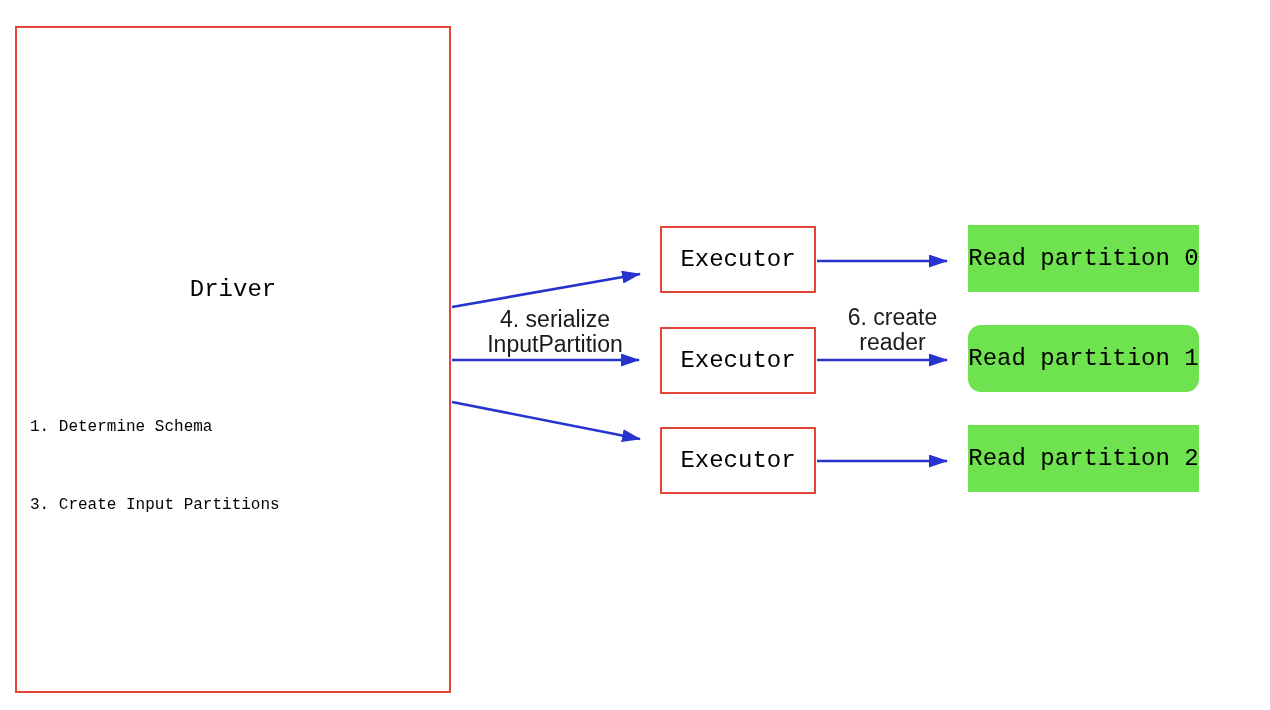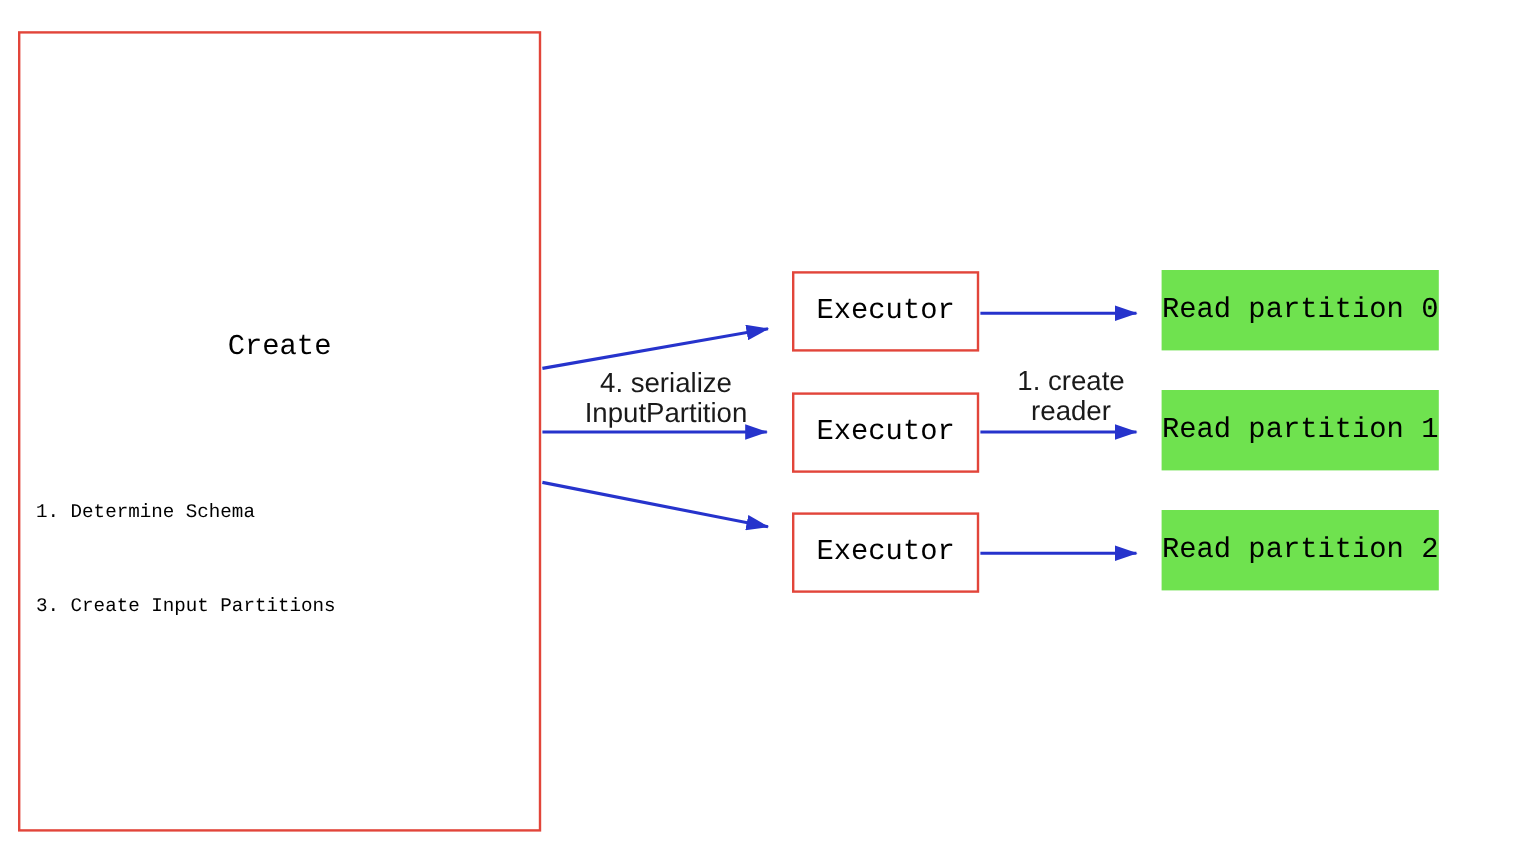--- a/index.html
+++ b/index.html
@@ -62,21 +62,21 @@
     left: 968px;
     width: 231px; height: 67px;
     background: var(--green);
     display: flex;
     align-items: center;
     justify-content: center;
     font-size: 24px;
     white-space: pre;
   }
   #partition-0 { top: 225px; }
-  #partition-1 { top: 325px; }
+  #partition-1 { top: 325px; border-radius: 13px; }
   #partition-2 { top: 425px; }
   .edge-label {
     position: absolute;
     font-family: Liberation Sans, sans-serif;
     font-size: 23px;
     line-height: 25px;
     text-align: center;
     white-space: pre-line;
     color: #1a1a1a;
   }
@@ -93,21 +93,21 @@
     stroke-width: 2.6;
   }
   #arrows .arrowhead-shape { fill: var(--blue); }
 </style>
 </head>
 <body>
 
 <div id="canvas">
 
   <div id="driver-box" class="node outlined"></div>
-  <div id="driver-title">Create</div>
+  <div id="driver-title">Driver</div>
   <div id="driver-steps">
     <span class="step">1. Determine Schema</span>
     <span class="step">3. Create Input Partitions</span>
   </div>
 
   <div id="executor-0" class="node outlined executor">
     <span>Executor</span>
   </div>
   <div id="executor-1" class="node outlined executor">
     <span>Executor</span>
@@ -121,21 +121,21 @@
   </div>
   <div id="partition-1" class="node partition">
     <span>Read partition 1</span>
   </div>
   <div id="partition-2" class="node partition">
     <span>Read partition 2</span>
   </div>
 
   <div id="label-serialize" class="edge-label">4. serialize
 InputPartition</div>
-  <div id="label-create-reader" class="edge-label">1. create
+  <div id="label-create-reader" class="edge-label">6. create
 reader</div>
 
   <svg id="arrows" viewBox="0 0 1270 710" xmlns="http://www.w3.org/2000/svg">
     <defs>
       <marker id="ah" markerUnits="userSpaceOnUse" markerWidth="19" markerHeight="13" refX="18" refY="6.5" orient="auto">
         <path class="arrowhead-shape" d="M0,0 L19,6.5 L0,13 z"></path>
       </marker>
     </defs>
     <line x1="452" y1="307" x2="640" y2="274" marker-end="url(#ah)"></line>
     <line x1="452" y1="360" x2="639" y2="360" marker-end="url(#ah)"></line>

